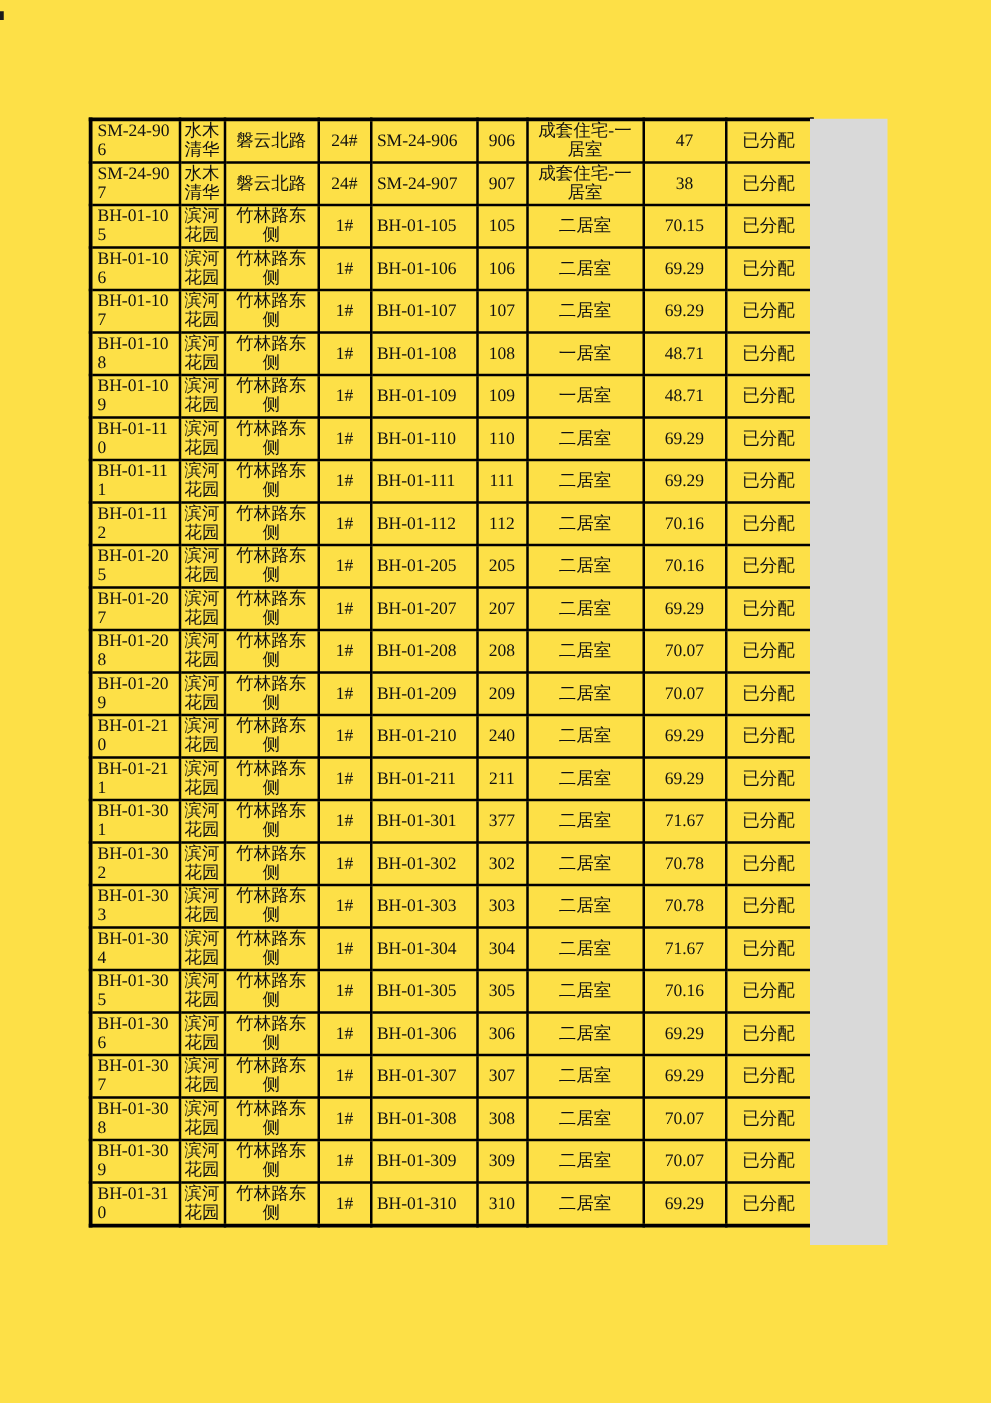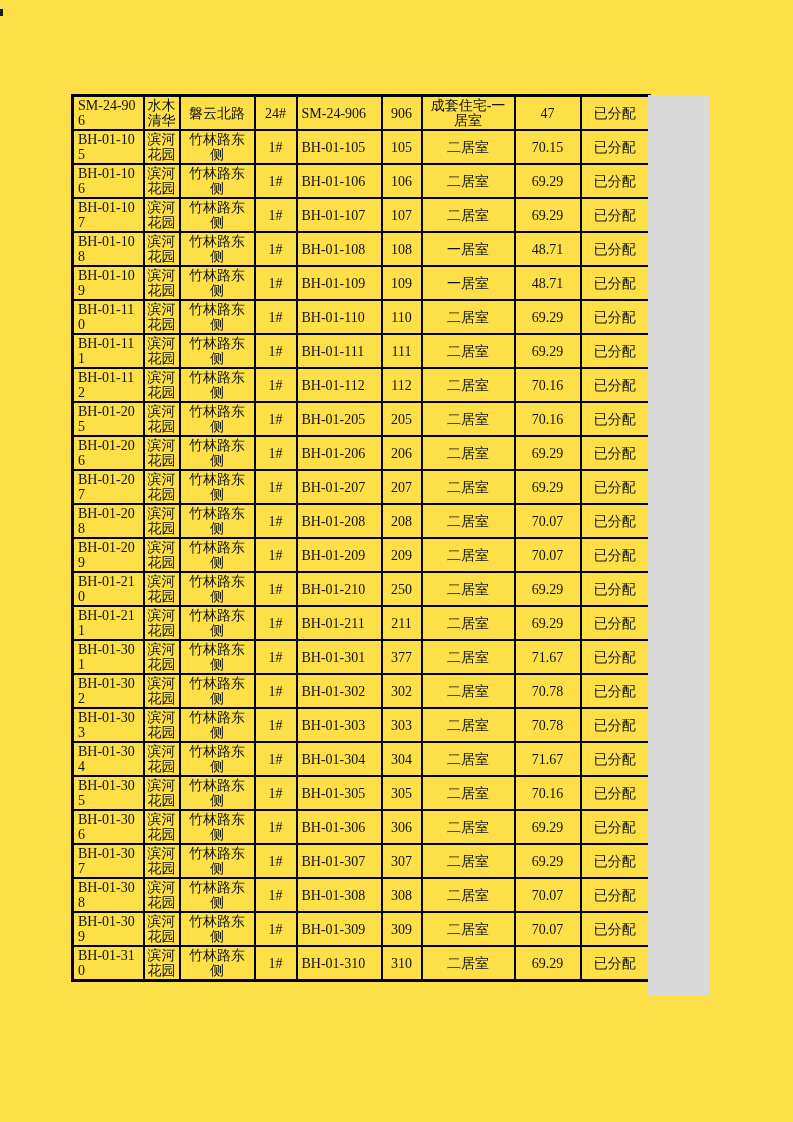--- a/index.html
+++ b/index.html
@@ -89,20 +89,31 @@
     <td class="c1">水木清华</td>
     <td class="c2">磐云北路</td>
     <td class="c3">24#</td>
     <td class="c4">SM-24-906</td>
     <td class="c5">906</td>
     <td class="c6">成套住宅-一居室</td>
     <td class="c7">47</td>
     <td class="c8">已分配</td>
   </tr>
         <tr>
+    <td class="c0">SM-24-907</td>
+    <td class="c1">水木清华</td>
+    <td class="c2">磐云北路</td>
+    <td class="c3">24#</td>
+    <td class="c4">SM-24-907</td>
+    <td class="c5">907</td>
+    <td class="c6">成套住宅-一居室</td>
+    <td class="c7">38</td>
+    <td class="c8">已分配</td>
+  </tr>
+        <tr>
     <td class="c0">BH-01-105</td>
     <td class="c1">滨河花园</td>
     <td class="c2">竹林路东侧</td>
     <td class="c3">1#</td>
     <td class="c4">BH-01-105</td>
     <td class="c5">105</td>
     <td class="c6">二居室</td>
     <td class="c7">70.15</td>
     <td class="c8">已分配</td>
   </tr>
@@ -188,31 +199,20 @@
     <td class="c1">滨河花园</td>
     <td class="c2">竹林路东侧</td>
     <td class="c3">1#</td>
     <td class="c4">BH-01-205</td>
     <td class="c5">205</td>
     <td class="c6">二居室</td>
     <td class="c7">70.16</td>
     <td class="c8">已分配</td>
   </tr>
         <tr>
-    <td class="c0">BH-01-206</td>
-    <td class="c1">滨河花园</td>
-    <td class="c2">竹林路东侧</td>
-    <td class="c3">1#</td>
-    <td class="c4">BH-01-206</td>
-    <td class="c5">206</td>
-    <td class="c6">二居室</td>
-    <td class="c7">69.29</td>
-    <td class="c8">已分配</td>
-  </tr>
-        <tr>
     <td class="c0">BH-01-207</td>
     <td class="c1">滨河花园</td>
     <td class="c2">竹林路东侧</td>
     <td class="c3">1#</td>
     <td class="c4">BH-01-207</td>
     <td class="c5">207</td>
     <td class="c6">二居室</td>
     <td class="c7">69.29</td>
     <td class="c8">已分配</td>
   </tr>
@@ -237,21 +237,21 @@
     <td class="c6">二居室</td>
     <td class="c7">70.07</td>
     <td class="c8">已分配</td>
   </tr>
         <tr>
     <td class="c0">BH-01-210</td>
     <td class="c1">滨河花园</td>
     <td class="c2">竹林路东侧</td>
     <td class="c3">1#</td>
     <td class="c4">BH-01-210</td>
-    <td class="c5">250</td>
+    <td class="c5">240</td>
     <td class="c6">二居室</td>
     <td class="c7">69.29</td>
     <td class="c8">已分配</td>
   </tr>
         <tr>
     <td class="c0">BH-01-211</td>
     <td class="c1">滨河花园</td>
     <td class="c2">竹林路东侧</td>
     <td class="c3">1#</td>
     <td class="c4">BH-01-211</td>

